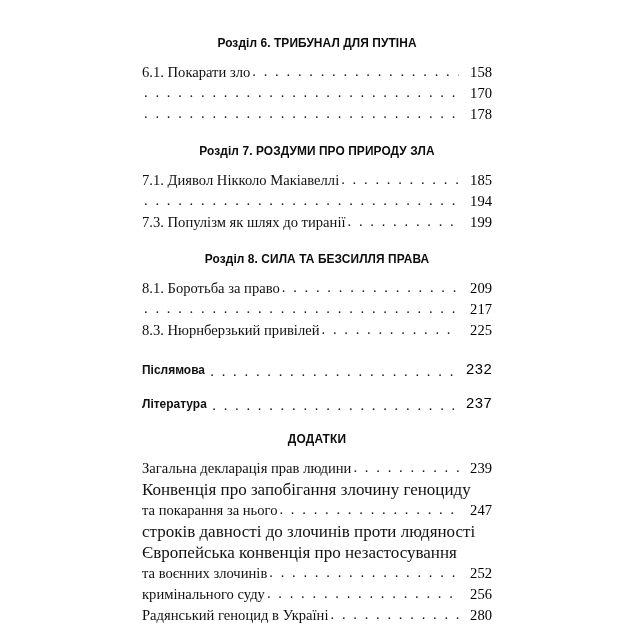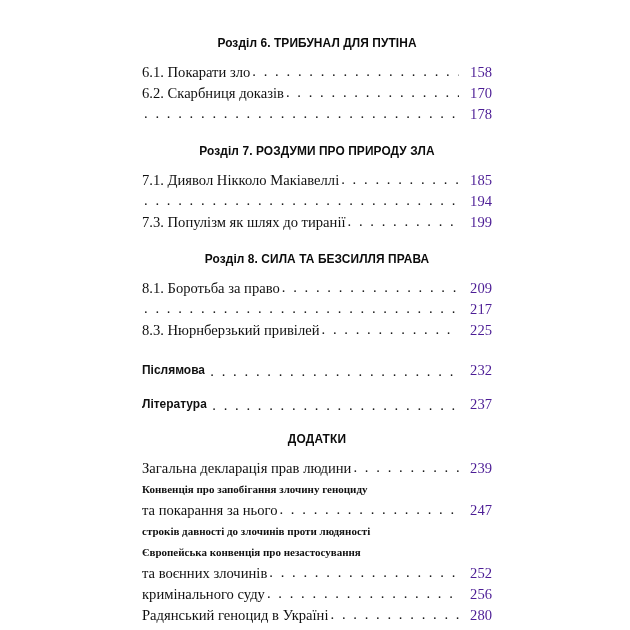--- a/index.html
+++ b/index.html
@@ -75,48 +75,47 @@
     font-size: 14.6px;
     letter-spacing: 2.05px;
     position: relative;
     top: -1px;
   }
   .entry .pageno {
     flex: 0 0 auto;
     width: 30px;
     text-align: right;
     font-size: 14.6px;
-    color: #4c1d95;
+    color: #000000;
   }
   .entry.plain {
     display: block;
-    font-size: 11px;
+    font-size: 17px;
     line-height: 21px;
     height: 21px;
-    font-weight: bold;
   }
 
   
   .entry.bold-row {
     font-family: "Liberation Sans Narrow", "Liberation Sans", "DejaVu Sans", sans-serif;
     font-weight: bold;
     font-size: 12.6px;
     height: 22px;
     line-height: 22px;
   }
   .entry.bold-row .etitle { transform: scaleX(0.95); transform-origin: left center; }
   .entry.bold-row .leader {
     font-family: "Liberation Serif", serif;
     font-weight: normal;
     font-size: 14.6px;
     top: 1px;
     letter-spacing: 2.05px;
   }
   .entry.bold-row .pageno {
-    font-family: Liberation Serif, serif;
+    font-family: Liberation Mono, monospace;
     font-weight: normal;
     font-size: 14.6px;
   }
 
   
   .appendix-heading {
     font-family: "Liberation Sans Narrow", "Liberation Sans", "DejaVu Sans", sans-serif;
     font-weight: bold;
     font-size: 12.4px;
     text-align: center;
@@ -140,21 +139,20 @@
 
     <div class="section-block">
       <div class="section-heading">Розділ 6. ТРИБУНАЛ ДЛЯ ПУТІНА</div>
       <div class="spacer-9"></div>
       <div class="entry">
         <span class="etitle">6.1. Покарати зло</span>
         <span class="leader">. . . . . . . . . . . . . . . . . . . . . . . . . . . . . . . . . . . . . . . . . . . . . . . . . . . . . . . . .</span>
         <span class="pageno">158</span>
       </div>
       <div class="entry">
-        <span class="etitle">6.2. Скарбниця доказів</span>
         <span class="leader">. . . . . . . . . . . . . . . . . . . . . . . . . . . . . . . . . . . . . . . . . . . . . . . . . . . . . . . . .</span>
         <span class="pageno">170</span>
       </div>
       <div class="entry">
         <span class="leader">. . . . . . . . . . . . . . . . . . . . . . . . . . . . . . . . . . . . . . . . . . . . . . . . . . . . . . . . .</span>
         <span class="pageno">178</span>
       </div>
     </div>
 
     <div class="gap-before-heading"></div>

